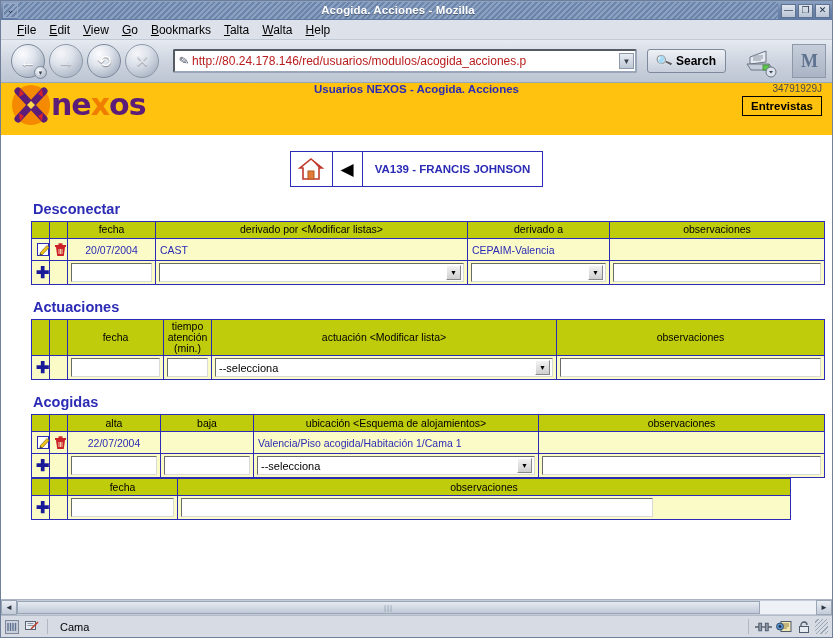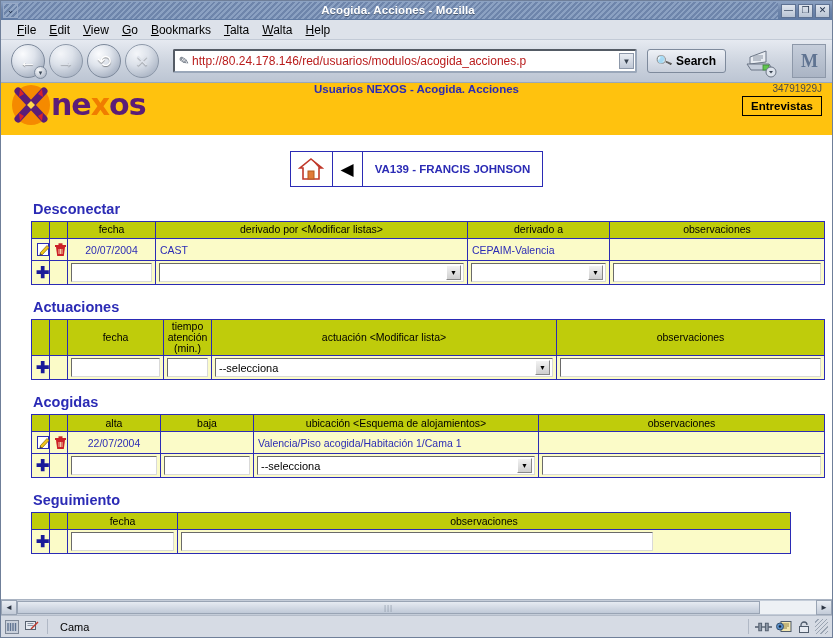--- a/index.html
+++ b/index.html
@@ -599,21 +599,20 @@
           </td>
           <td style="padding:2px 3px">
             <span class="inputbox" title=""></span>
           </td>
         </tr>
       </tbody>
         </table>
     </div>
 
     <div class="section">
-      <div class="section-title">Seguimiento</div>
       <table class="grid" style="width:760px">
         <colgroup>
           <col style="width:18px">
             <col style="width:18px">
             <col style="width:110px">
             <col>
         </colgroup>
         <tbody>
             <tr>
           <th></th>

